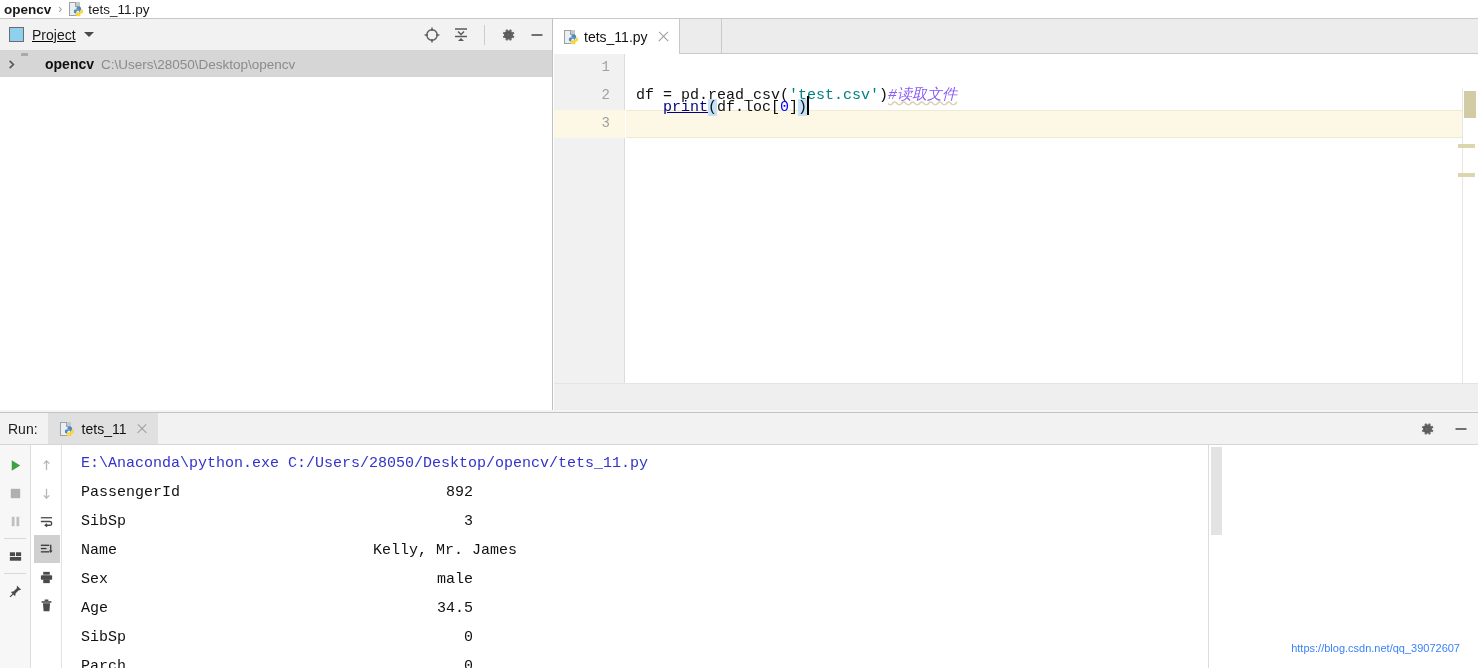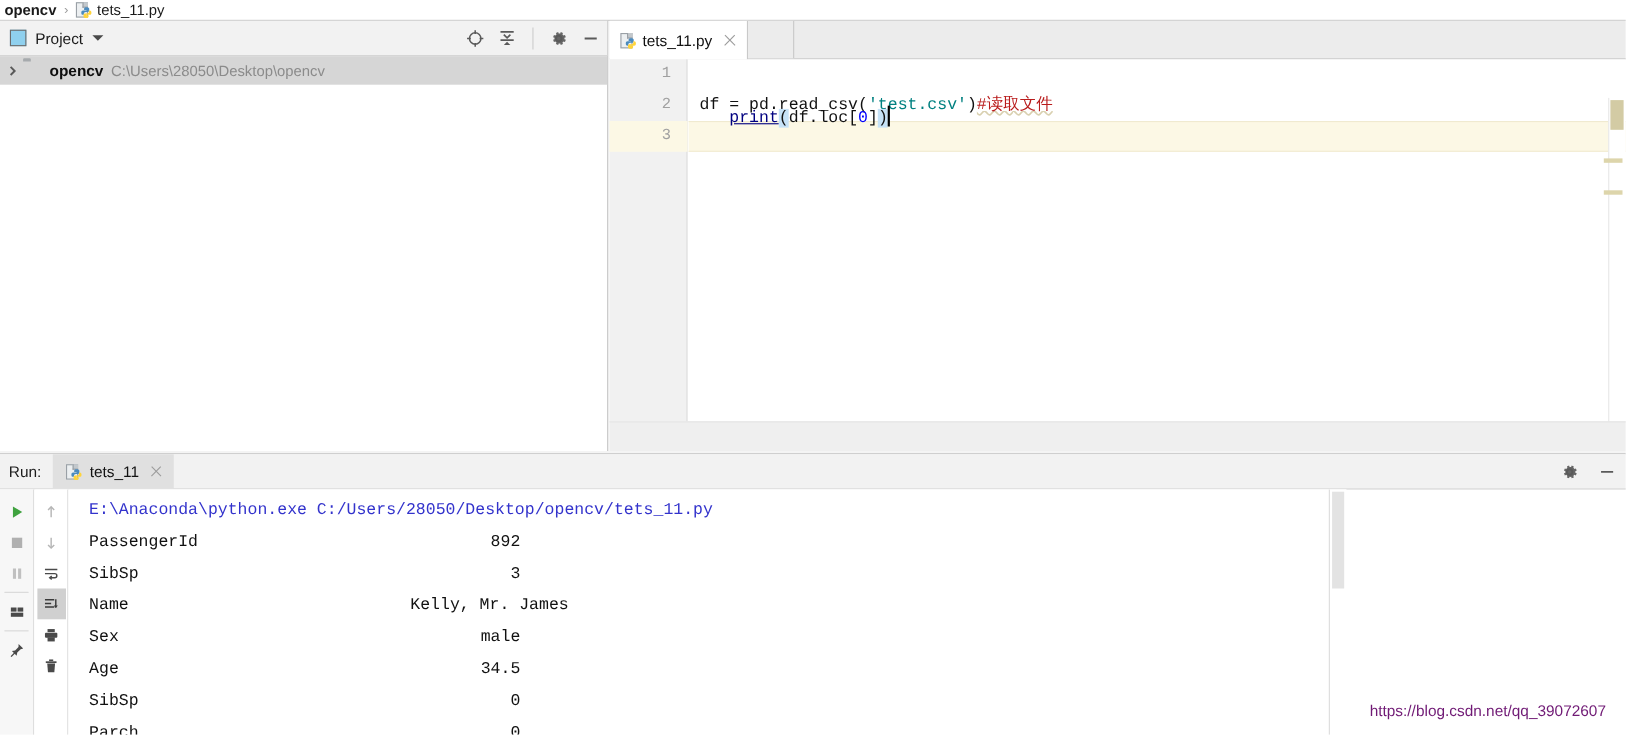--- a/index.html
+++ b/index.html
@@ -42,21 +42,21 @@
   
   .project-panel {
     position: absolute; left: 0; top: 19px; width: 553px; height: 391px;
     background: #ffffff;
     border-right: 1px solid #c0c0c0;
   }
   .project-header {
     position: relative; height: 32px; width: 552px;
     background: #f2f2f2;
     border-bottom: 1px solid #d6d6d6;
-    display: flex; 
+    display: flex;  text-decoration: underline;
   }
   .ph-left { display: flex; align-items: center; padding-left: 9px; }
   .ph-icon-box {
     width: 15px; height: 15px; background: #8fd0ee;
     border: 1px solid #6c6c6c; margin-right: 8px;
   }
   .ph-title { font-size: 14px; color: #1c1c1c; }
   .ph-caret {
     width: 0; height: 0; margin-left: 8px;
     border-left: 5px solid transparent; border-right: 5px solid transparent;
@@ -147,21 +147,21 @@
   .cl { position: absolute; left: 10px; height: 28px; line-height: 28px; }
   .line-hl {
     position: absolute; left: 0; right: 0; height: 28px;
     background: #fcf8e5;
     border-top: 1px solid #f0ead0; border-bottom: 1px solid #f0ead0;
   }
   .kw { color: #000080; font-weight: bold; }
   .plain { color: #111111; }
   .str { color: #008080; font-weight: normal; }
   .num { color: #0000ff; }
-  .cmt { color: #b91c1c; }
+  .cmt { color: #8b5cf6; font-style: italic; }
   .fn { color: #000080; text-decoration: underline; }
   .brmatch { background: #c6e2f7; }
   .squig {
     text-decoration: underline;
     text-decoration-style: wavy;
     text-decoration-color: #d9d0b0;
   }
   .caret {
     display: inline-block; width: 2px; height: 19px;
     background: #000; vertical-align: -4px;
@@ -250,21 +250,21 @@
     position: absolute; right: 0; top: 0; width: 16px; height: 223px;
     background: #ffffff; border-left: 1px solid #dcdcdc;
   }
   .cs-thumb {
     position: absolute; left: 2px; top: 2px; width: 11px; height: 88px;
     background: #e3e3e3;
   }
 
   .watermark {
     position: absolute; right: 18px; bottom: 14px;
-    font-size: 14px; color: #701a75;
+    font-size: 11px; color: #3b82f6;
     font-family: "Liberation Sans", sans-serif;
     pointer-events: none;
   }
 </style>
 </head>
 <body>
 
 <div id="app">
 
   <div class="breadcrumb-bar">

